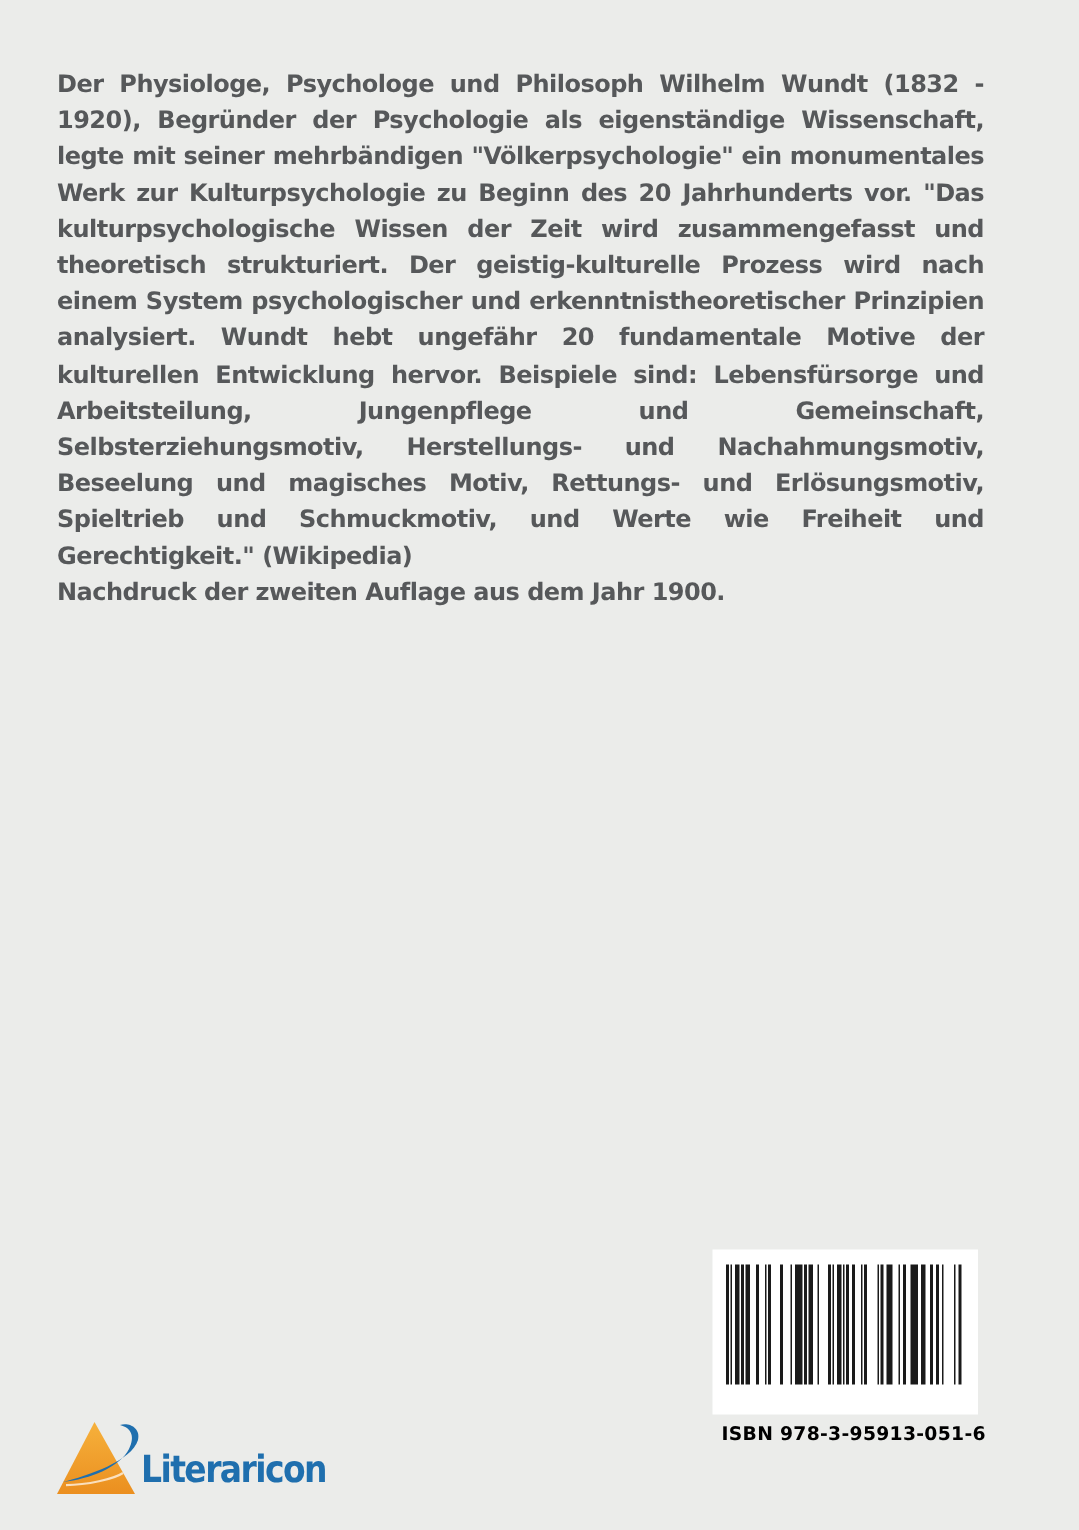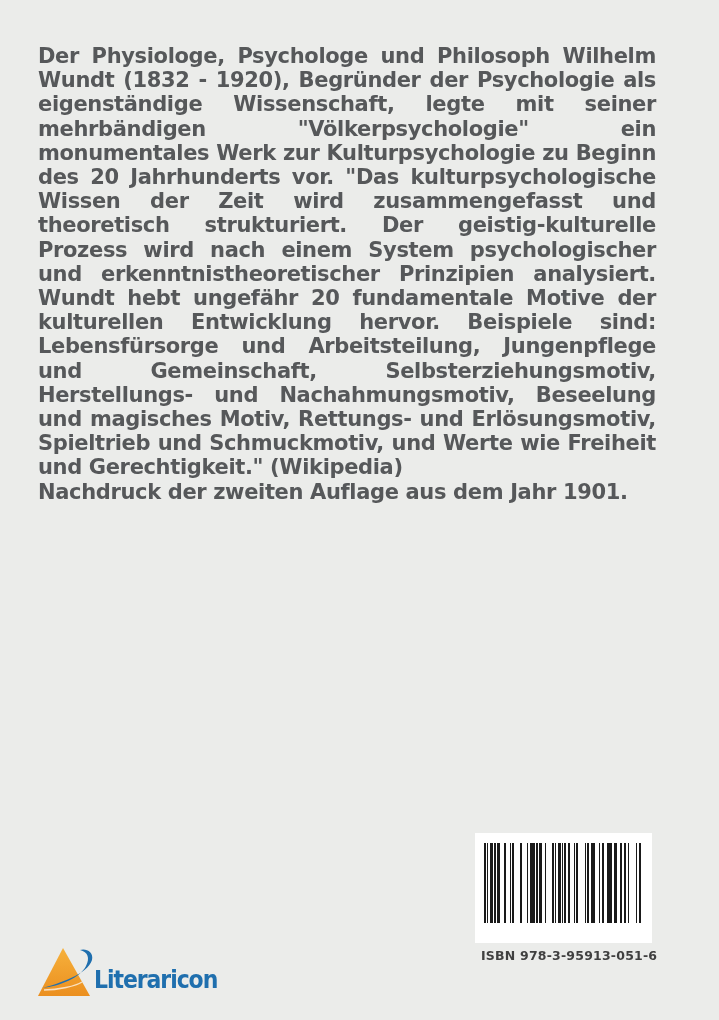--- a/index.html
+++ b/index.html
@@ -7,42 +7,42 @@
       width: 719px; height: 1020px;
       background: #ebecea;
       position: relative;
       overflow: hidden;
       font-family: "DejaVu Sans", sans-serif;
     }
     .blurb {
       position: absolute;
       left: 38px; top: 44px;
       width: 618px;
-      font-size: 21px;
+      font-size: 16px;
       font-weight: bold;
       line-height: 24.2px;
       color: #56585a;
       text-align: justify;
       letter-spacing: -0.35px;
     }
     .blurb p { margin: 0; }
     .blurb .last-line { text-align: left; }
     .barcode-box {
       position: absolute;
       left: 475px; top: 833px;
       width: 177px; height: 110px;
       background: #ffffff;
     }
     .barcode-box svg { position: absolute; left: 0; top: 0; }
     .isbn {
       position: absolute;
       left: 481px; top: 948px;
       font-size: 12.5px;
       font-weight: bold;
-      color: #404040;
+      color: #000000;
       letter-spacing: 0.2px;
     }
     .logo {
       position: absolute;
       left: 36px; top: 944px;
       width: 200px; height: 60px;
     }
     .logo svg { position: absolute; left: 0; top: 0; }
     .logo-text {
       position: absolute;
@@ -54,21 +54,21 @@
       letter-spacing: -1.2px;
       transform: scaleX(0.88);
       transform-origin: left top;
     }
   </style>
 </head>
 <body>
 
 <div class="blurb">
   <p>Der Physiologe, Psychologe und Philosoph Wilhelm Wundt (1832 - 1920), Begründer der Psychologie als eigenständige Wissenschaft, legte mit seiner mehrbändigen "Völkerpsychologie" ein monumentales Werk zur Kulturpsychologie zu Beginn des 20 Jahrhunderts vor. "Das kulturpsychologische Wissen der Zeit wird zusammengefasst und theoretisch strukturiert. Der geistig-kulturelle Prozess wird nach einem System psychologischer und erkenntnistheoretischer Prinzipien analysiert. Wundt hebt ungefähr 20 fundamentale Motive der kulturellen Entwicklung hervor. Beispiele sind: Lebensfürsorge und Arbeitsteilung, Jungenpflege und Gemeinschaft, Selbsterziehungsmotiv, Herstellungs- und Nachahmungsmotiv, Beseelung und magisches Motiv, Rettungs- und Erlösungsmotiv, Spieltrieb und Schmuckmotiv, und Werte wie Freiheit und Gerechtigkeit." (Wikipedia)</p>
-  <p class="last-line">Nachdruck der zweiten Auflage aus dem Jahr 1901.</p>
+  <p class="last-line">Nachdruck der zweiten Auflage aus dem Jahr 1900.</p>
 </div>
 
 <div class="logo">
   <svg width="62" height="56" viewBox="0 0 62 56">
     <defs>
       <linearGradient id="tri" x1="0" y1="0" x2="0" y2="1">
         <stop offset="0" stop-color="#f6b13c"></stop>
         <stop offset="1" stop-color="#eb8f1f"></stop>
       </linearGradient>
     </defs>

